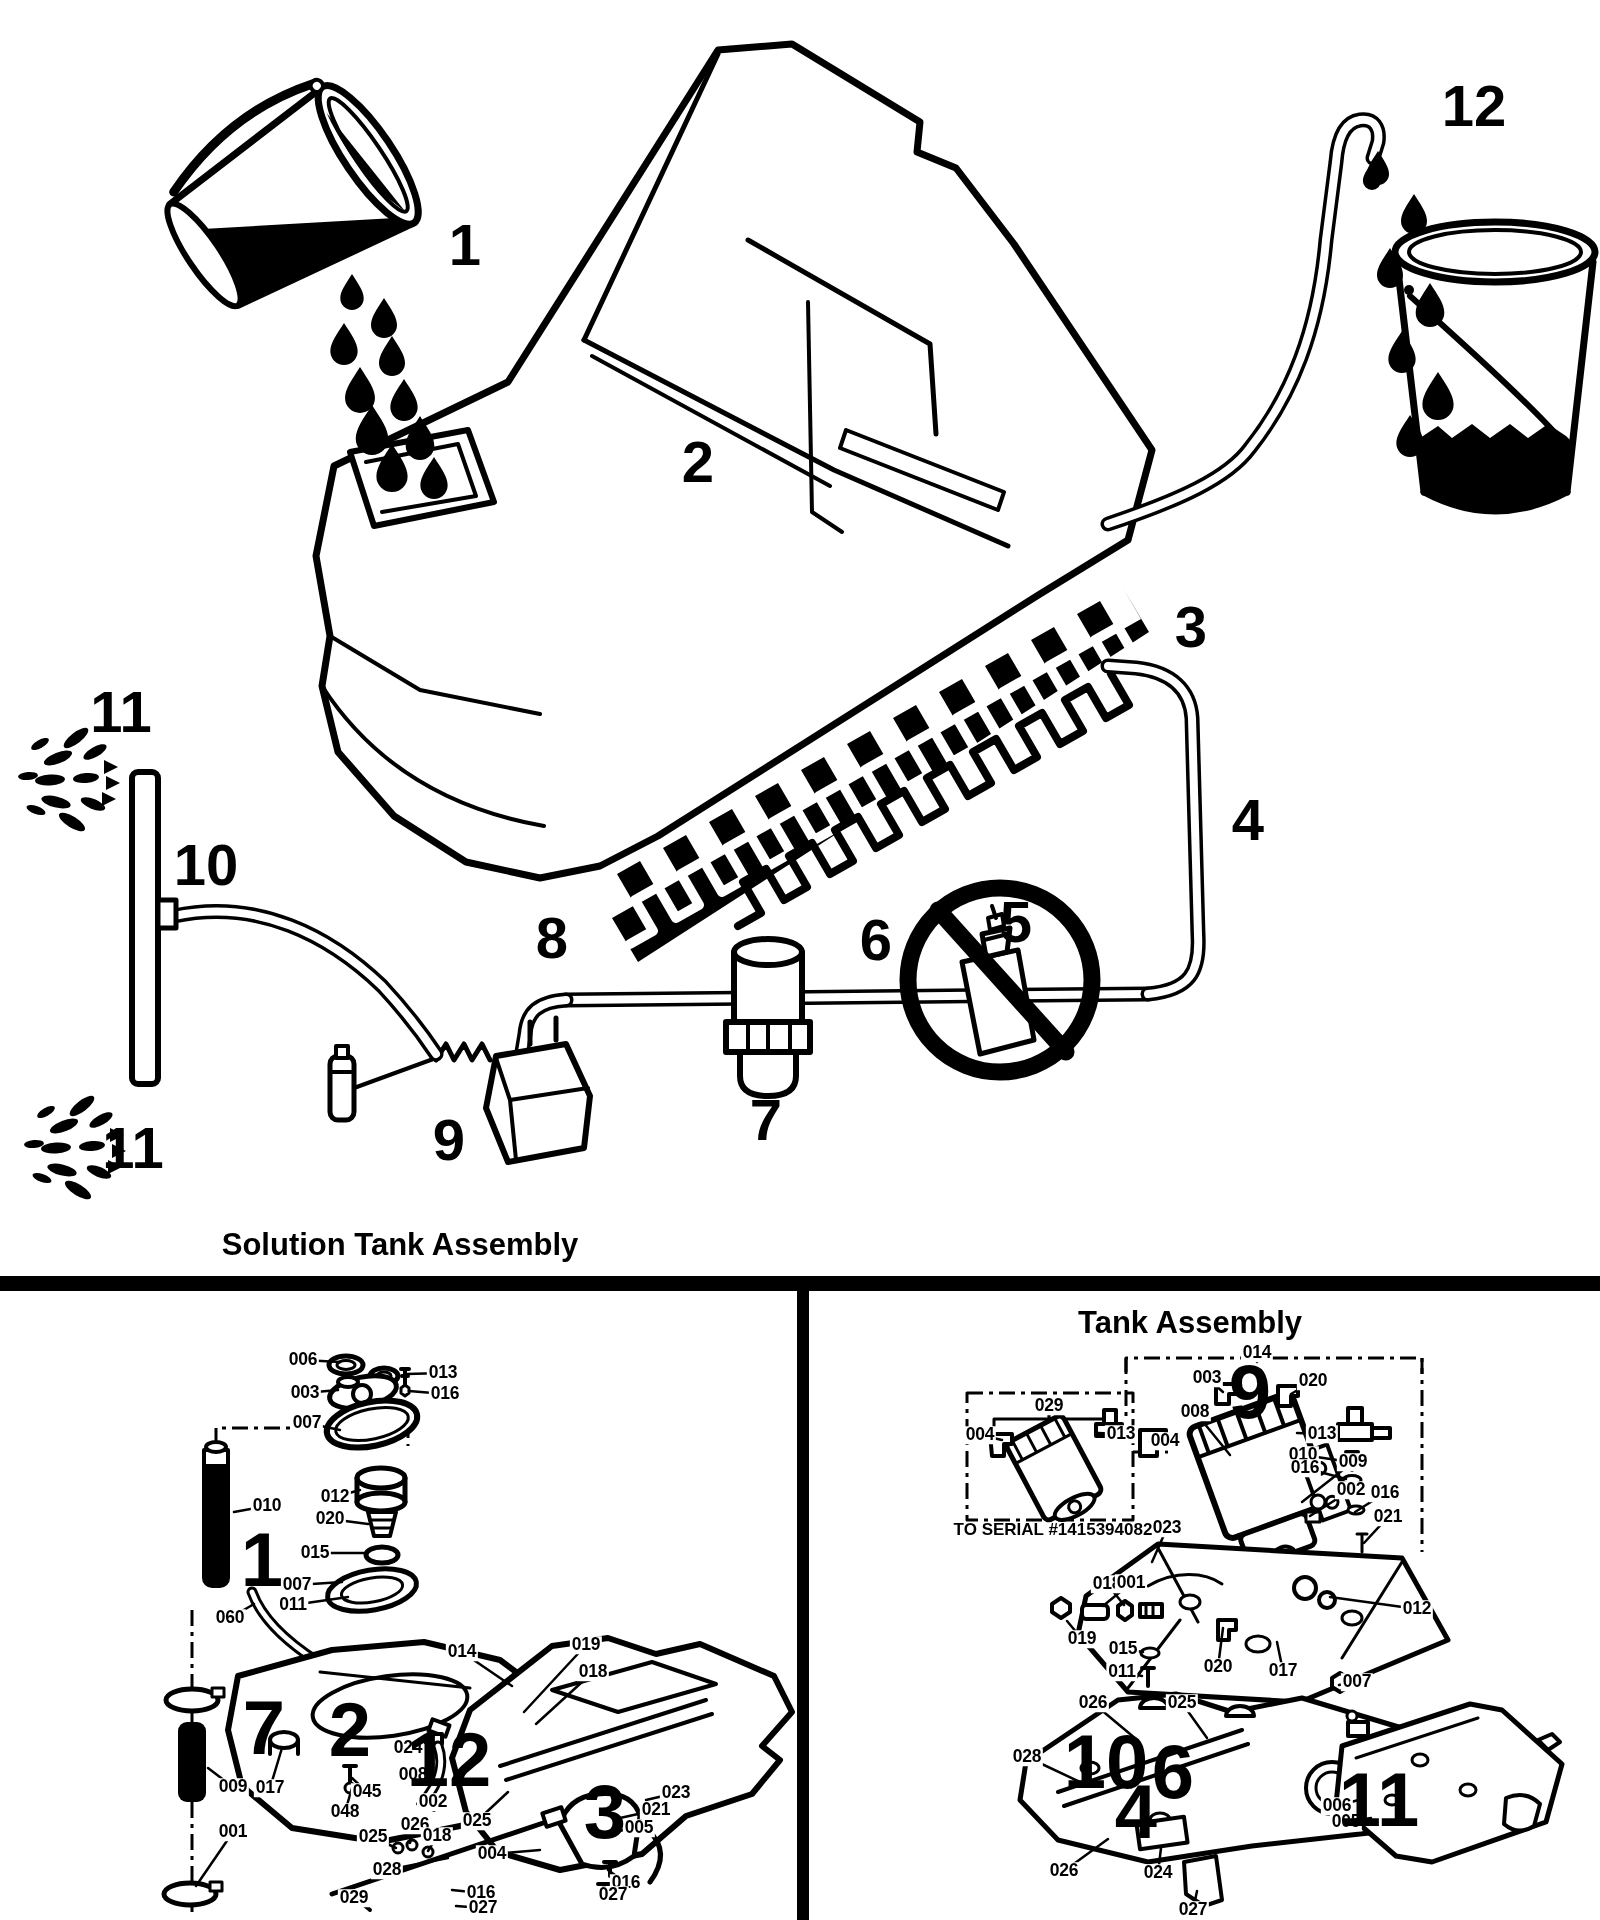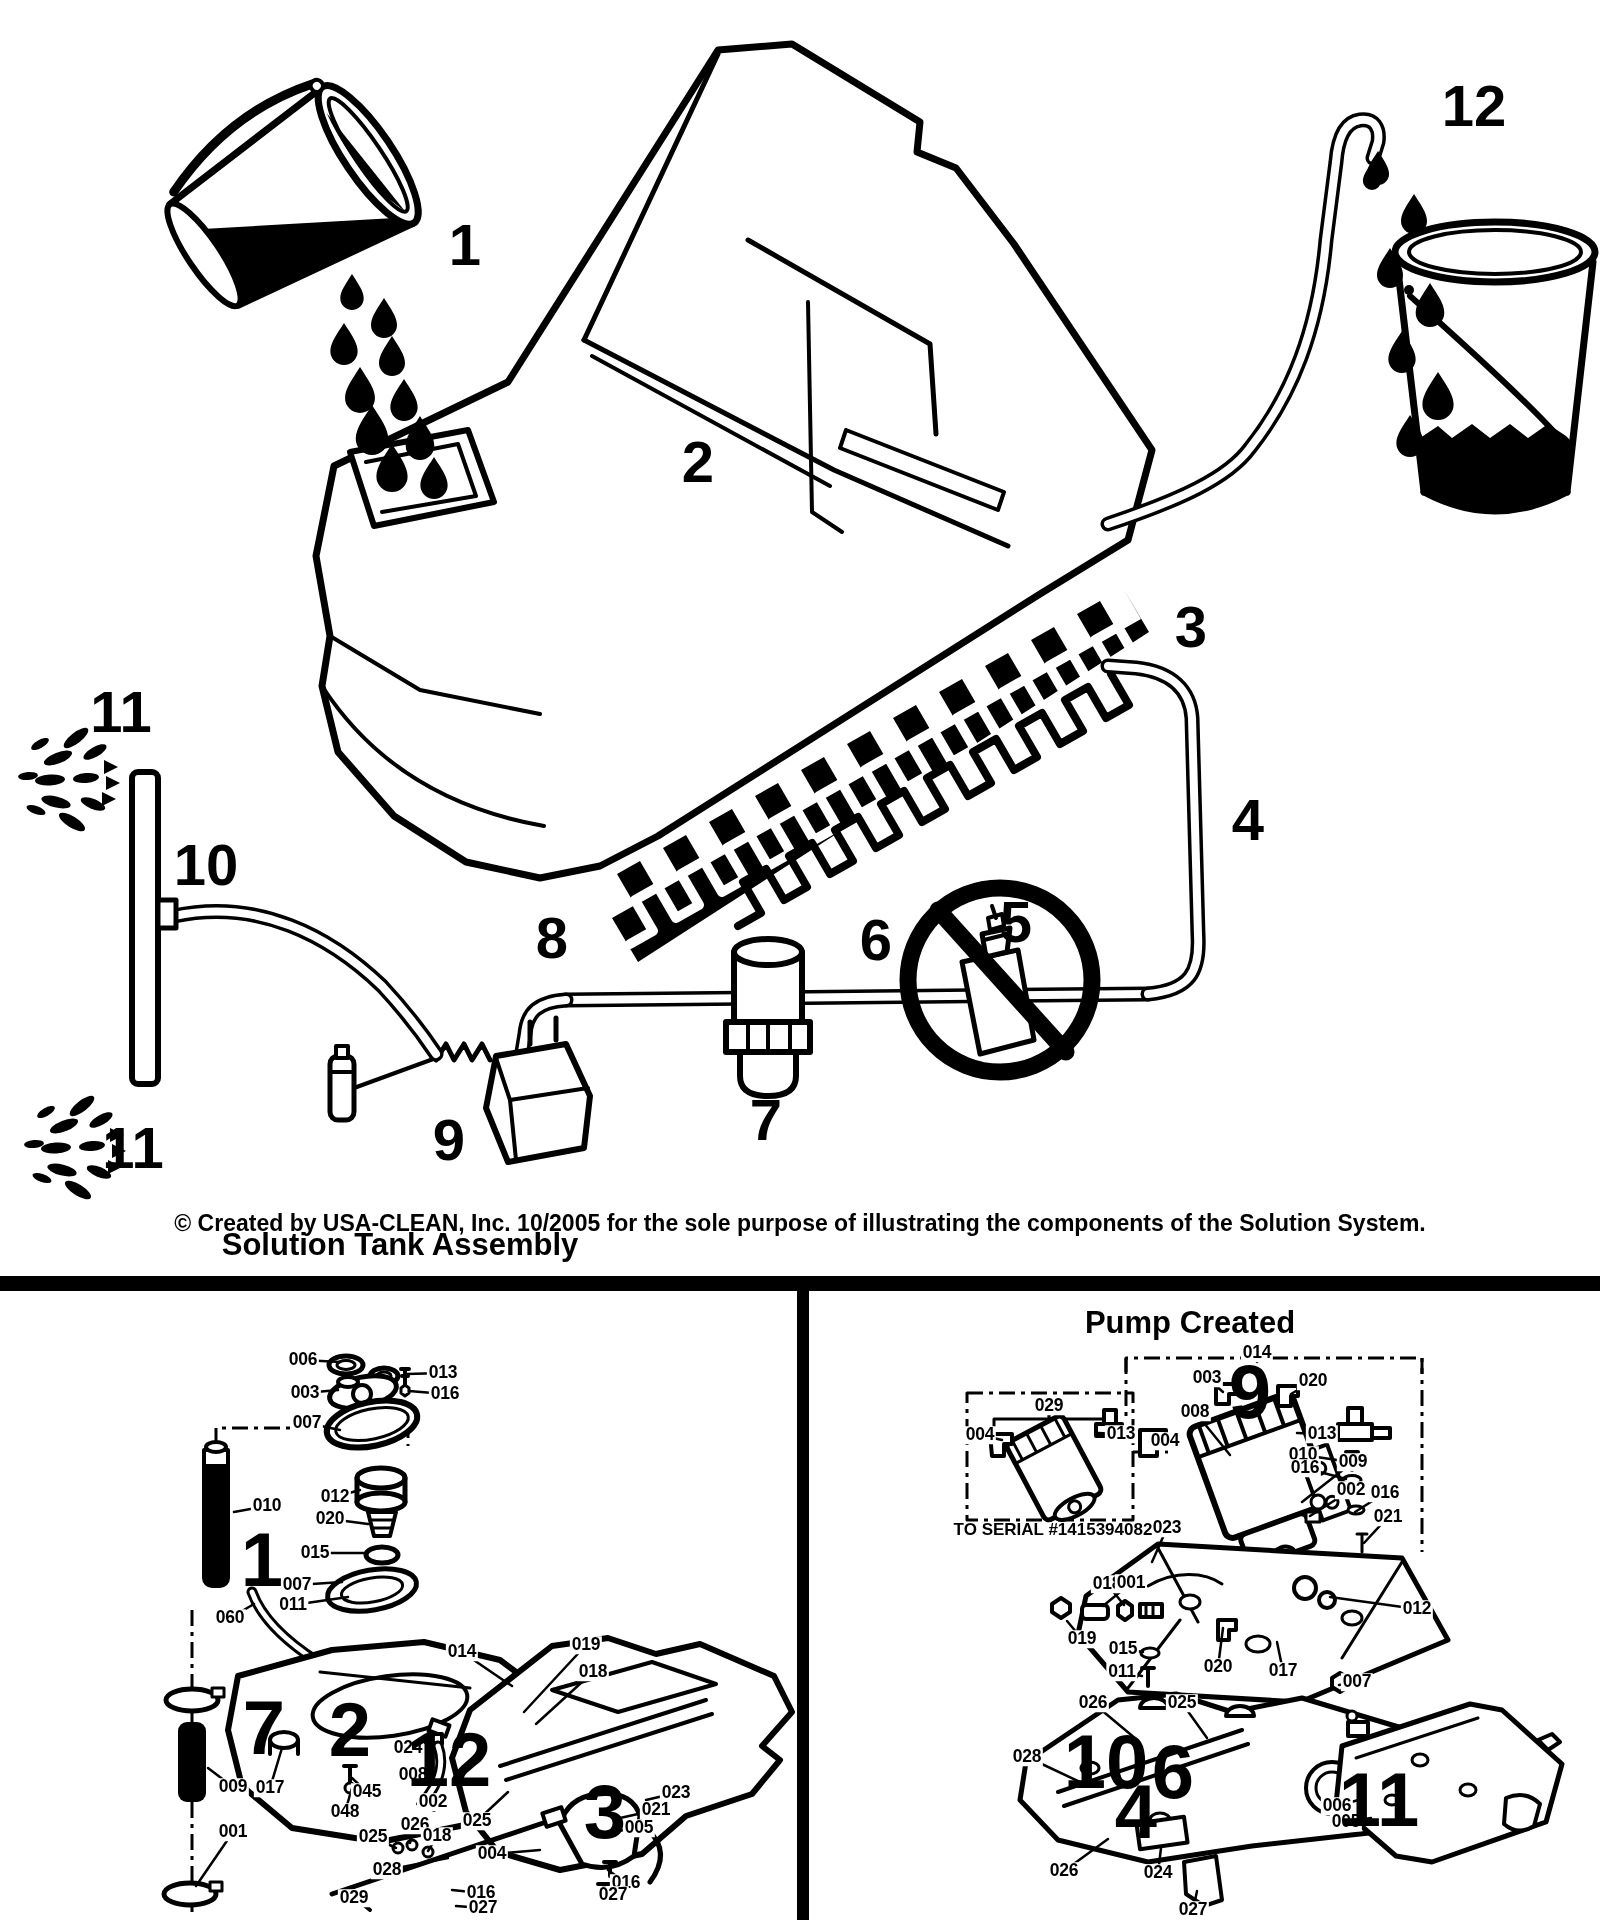--- a/index.html
+++ b/index.html
@@ -461,21 +461,20 @@
     <span class="num-panel" style="left: 449px; top: 1760px;">12</span>
     <span class="num-panel" style="left: 605px; top: 1812px;">3</span>
     <span class="num-panel" style="left: 1250px; top: 1392px;">9</span>
     <span class="num-panel" style="left: 1106px; top: 1762px;">10</span>
     <span class="num-panel" style="left: 1173px; top: 1772px;">6</span>
     <span class="num-panel" style="left: 1136px; top: 1812px;">4</span>
     <span class="num-panel" style="left: 1379px; top: 1800px;">11</span>
   </div>
 
 <div class="footer">
-  <div>© Created by USA-CLEAN, Inc. 10/2005 for the sole purpose of illustrating the components of the Solution System.</div>
 </div>
 
 <div class="divider-h"></div>
 <div class="divider-v"></div>
 
 <div class="panel-title" style="left:400px;top:1245px;">Solution Tank Assembly</div>
-<div class="panel-title" style="left:1190px;top:1323px;">Pump Created</div>
+<div class="panel-title" style="left:1190px;top:1323px;">Tank Assembly</div>
 <div class="serial" style="left:1053px;top:1530px;">TO SERIAL #1415394082</div>
 
 </body></html>

